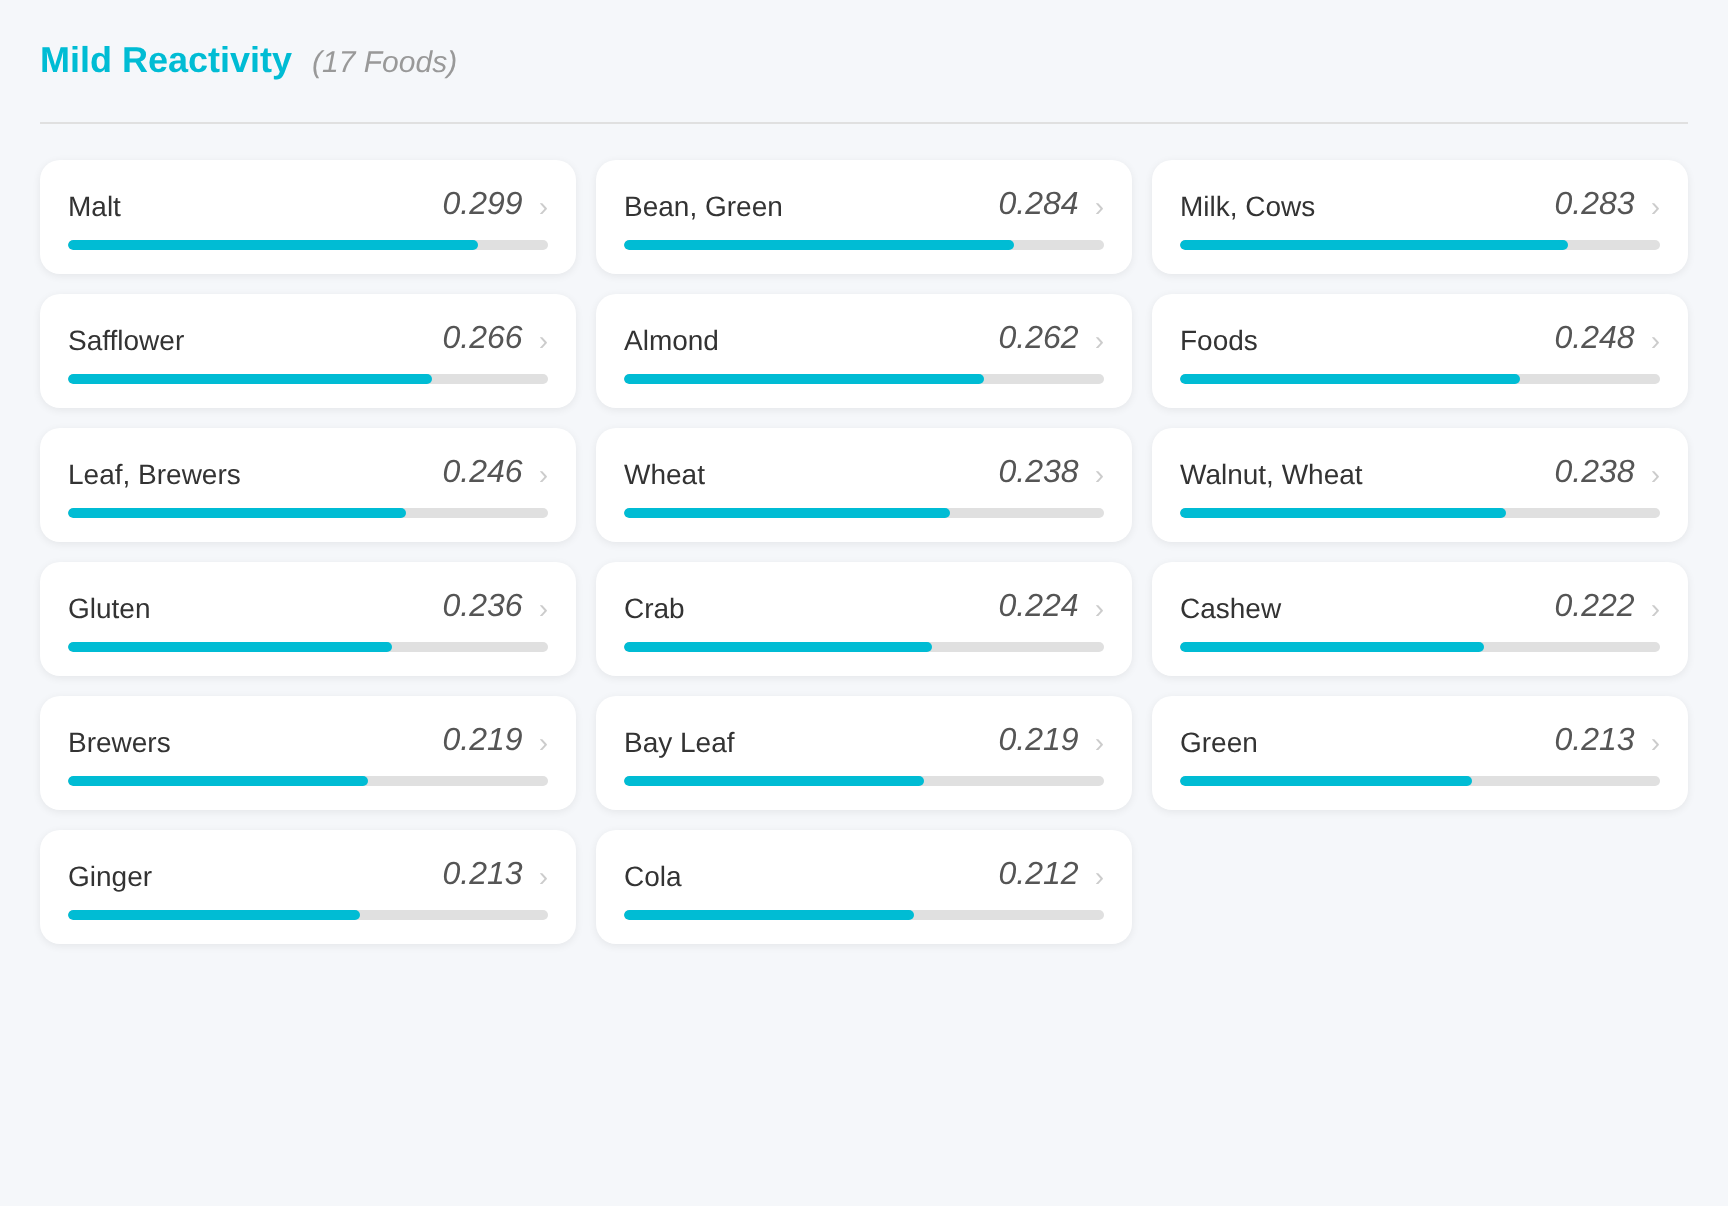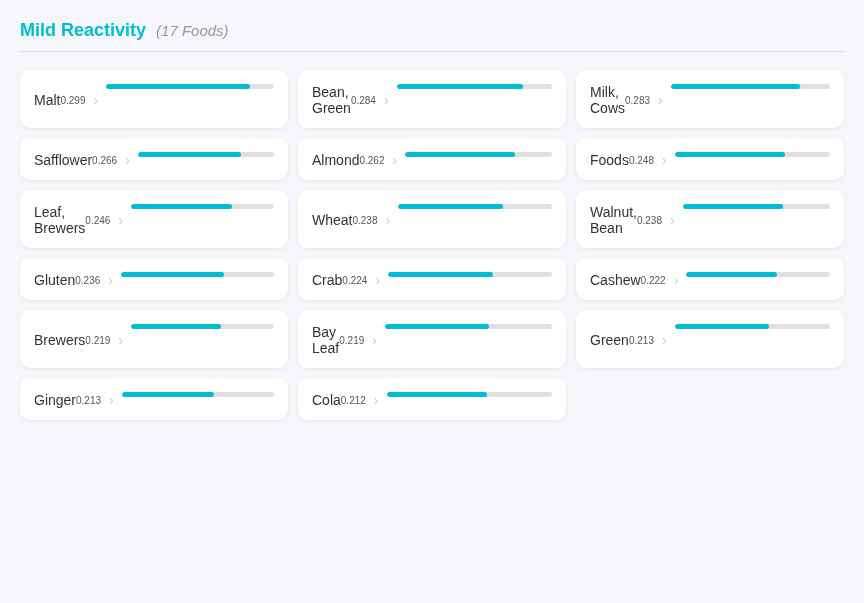--- a/index.html
+++ b/index.html
@@ -8,21 +8,21 @@
       background: #f5f7fa;
       padding: 20px;
       color: #333;
     }
     .header {
       display: flex;
       align-items: baseline;
       gap: 10px;
       margin-bottom: 18px;
       border-bottom: 1px solid #e0e0e0;
-      padding-bottom: 10px;
+      padding-bottom: 20px;
     }
     .header-title {
       font-size: 18px;
       font-weight: 700;
       color: #00bcd4;
     }
     .header-subtitle {
       font-size: 15px;
       color: #999;
       font-style: italic;
@@ -31,21 +31,21 @@
       display: grid;
       grid-template-columns: repeat(3, 1fr);
       gap: 10px;
     }
     .card {
       background: #fff;
       border-radius: 10px;
       padding: 14px 14px 12px 14px;
       box-shadow: 0 1px 4px rgba(0,0,0,0.07);
       display: flex;
-      flex-direction: row;
+      flex-direction: column;
       gap: 8px;
       position: relative;
       cursor: pointer;
       justify-content: flex-end;
     }
     .card-row {
       display: flex;
       align-items: center;
       justify-content: space-between;
     }
@@ -53,22 +53,23 @@
       font-size: 14px;
       font-weight: 500;
       color: #333;
     }
     .card-right {
       display: flex;
       align-items: center;
       gap: 8px;
     }
     .card-value {
-      font-size: 10px;
+      font-size: 16px;
       color: #555;
+      font-style: italic;
     }
     .card-chevron {
       color: #ccc;
       font-size: 14px;
     }
     .bar-track {
       width: 100%;
       height: 5px;
       background: #e0e0e0;
       border-radius: 3px;
@@ -180,21 +181,21 @@
           <span class="card-value">0.238</span>
           <span class="card-chevron">›</span>
         </div>
       </div>
       <div class="bar-track">
         <div class="bar-fill" style="width: 68%"></div>
       </div>
     </div>
     <div class="card">
       <div class="card-row">
-        <span class="card-name">Walnut, Bean</span>
+        <span class="card-name">Walnut, Wheat</span>
         <div class="card-right">
           <span class="card-value">0.238</span>
           <span class="card-chevron">›</span>
         </div>
       </div>
       <div class="bar-track">
         <div class="bar-fill" style="width: 68%"></div>
       </div>
     </div>
     <div class="card">

